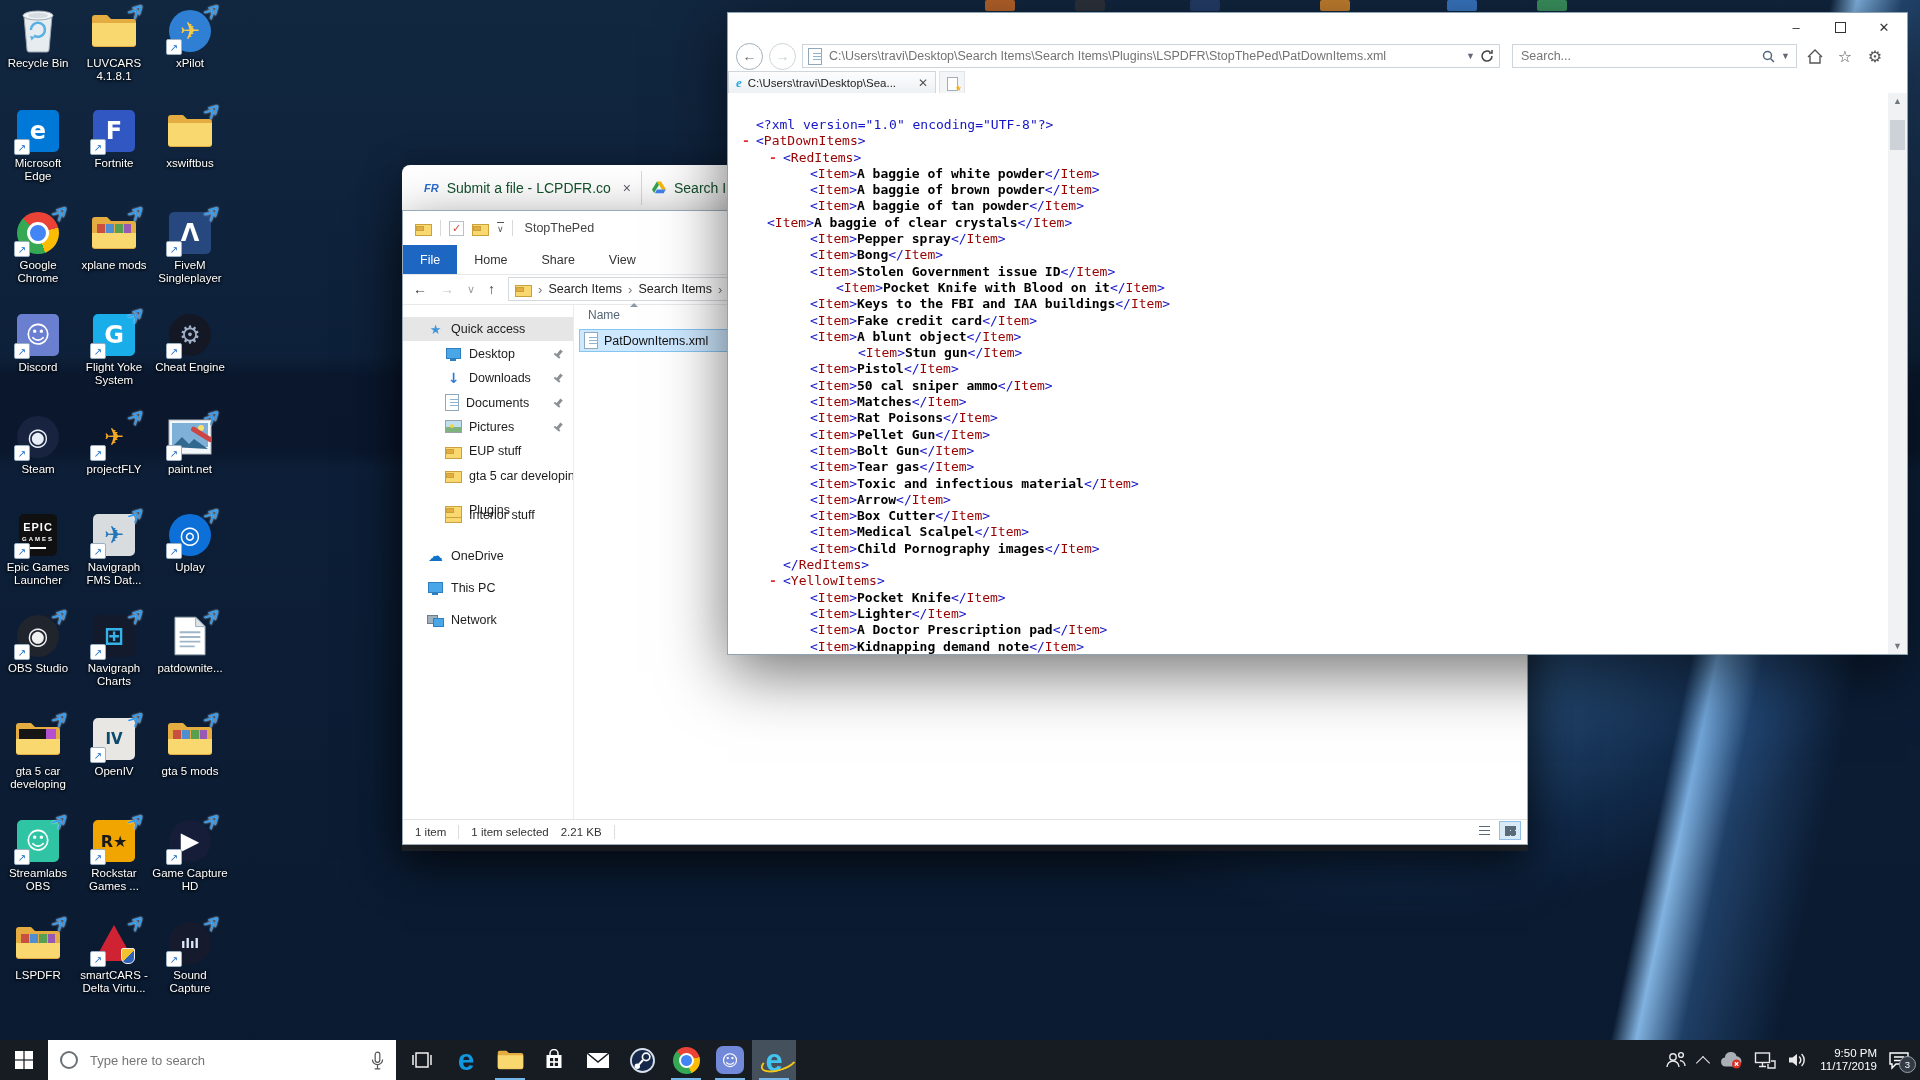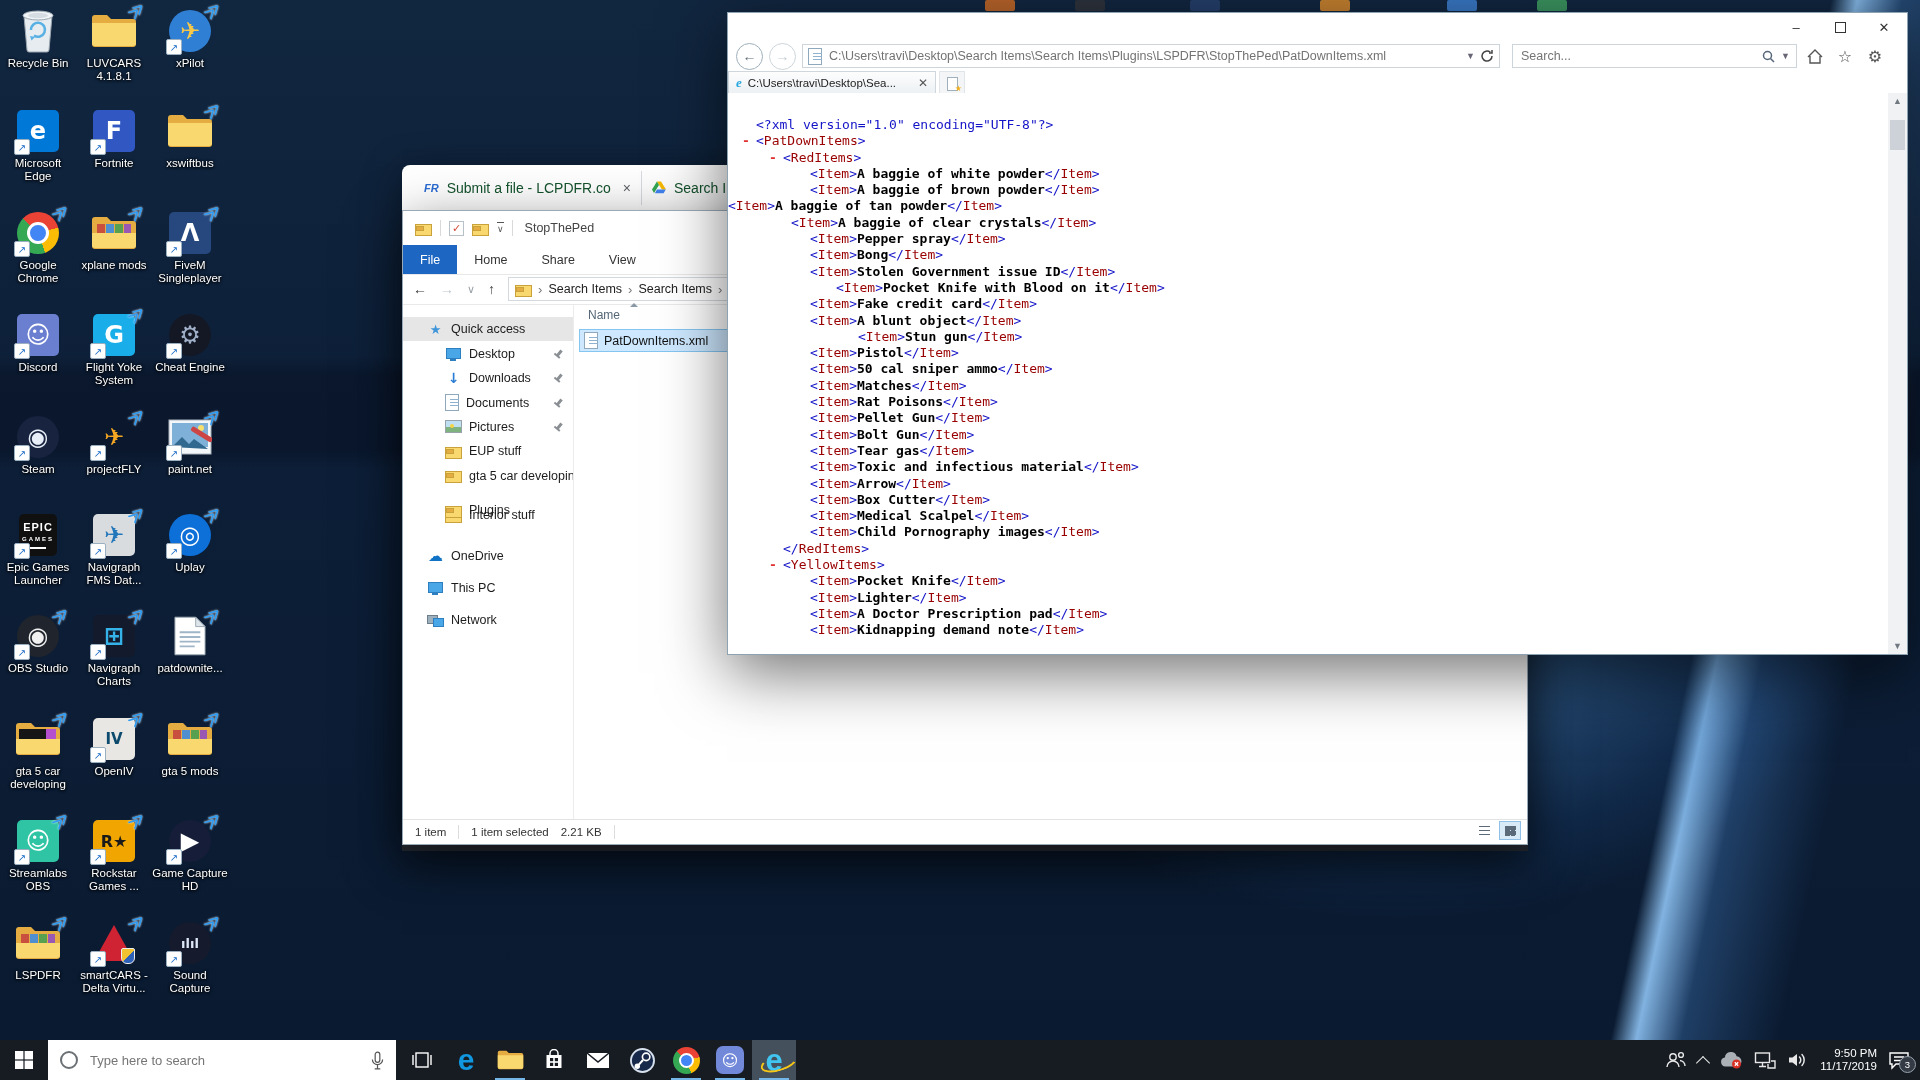--- a/index.html
+++ b/index.html
@@ -603,26 +603,27 @@
       </div>
       <div class="newtab"></div>
     </div>
     <div class="ie-body">
       <div id="xml-lines">
           <div class="xline" style="padding-left: 28px;"><span class="xb">&lt;?xml version="1.0" encoding="UTF-8"?&gt;</span></div>
           <div class="xline" style="padding-left: 28px;"><span class="xd" style="left: 14px;">-</span><span class="xb">&lt;</span><span class="xt">PatDownItems</span><span class="xb">&gt;</span></div>
           <div class="xline" style="padding-left: 55px;"><span class="xd" style="left: 41px;">-</span><span class="xb">&lt;</span><span class="xt">RedItems</span><span class="xb">&gt;</span></div>
           <div class="xline" style="padding-left: 82px;"><span class="xb">&lt;</span><span class="xt">Item</span><span class="xb">&gt;</span><span class="xc">A baggie of white powder</span><span class="xb">&lt;/</span><span class="xt">Item</span><span class="xb">&gt;</span></div>
           <div class="xline" style="padding-left: 82px;"><span class="xb">&lt;</span><span class="xt">Item</span><span class="xb">&gt;</span><span class="xc">A baggie of brown powder</span><span class="xb">&lt;/</span><span class="xt">Item</span><span class="xb">&gt;</span></div>
-          <div class="xline" style=""><span class="xb">&lt;</span><span class="xt">Item</span><span class="xb">&gt;</span><span class="xc">A baggie of tan powder</span><span class="xb">&lt;/</span><span class="xt">Item</span><span class="xb">&gt;</span></div>
-          <div class="xline" style="padding-left: 63px;"><span class="xb">&lt;</span><span class="xt">Item</span><span class="xb">&gt;</span><span class="xc">A baggie of clear crystals</span><span class="xb">&lt;/</span><span class="xt">Item</span><span class="xb">&gt;</span></div>
+          <div class="xline" style="padding-left: 82px;"><span class="xb">&lt;</span><span class="xt">Item</span><span class="xb">&gt;</span><span class="xc">A baggie of tan powder</span><span class="xb">&lt;/</span><span class="xt">Item</span><span class="xb">&gt;</span></div>
+          <div class="xline" style="padding-left: 39px;"><span class="xb">&lt;</span><span class="xt">Item</span><span class="xb">&gt;</span><span class="xc">A baggie of clear crystals</span><span class="xb">&lt;/</span><span class="xt">Item</span><span class="xb">&gt;</span></div>
           <div class="xline" style="padding-left: 82px;"><span class="xb">&lt;</span><span class="xt">Item</span><span class="xb">&gt;</span><span class="xc">Pepper spray</span><span class="xb">&lt;/</span><span class="xt">Item</span><span class="xb">&gt;</span></div>
           <div class="xline" style="padding-left: 82px;"><span class="xb">&lt;</span><span class="xt">Item</span><span class="xb">&gt;</span><span class="xc">Bong</span><span class="xb">&lt;/</span><span class="xt">Item</span><span class="xb">&gt;</span></div>
           <div class="xline" style="padding-left: 82px;"><span class="xb">&lt;</span><span class="xt">Item</span><span class="xb">&gt;</span><span class="xc">Stolen Government issue ID</span><span class="xb">&lt;/</span><span class="xt">Item</span><span class="xb">&gt;</span></div>
           <div class="xline" style="padding-left: 108px;"><span class="xb">&lt;</span><span class="xt">Item</span><span class="xb">&gt;</span><span class="xc">Pocket Knife with Blood on it</span><span class="xb">&lt;/</span><span class="xt">Item</span><span class="xb">&gt;</span></div>
+          <div class="xline" style="padding-left: 82px;"><span class="xb">&lt;</span><span class="xt">Item</span><span class="xb">&gt;</span><span class="xc">Keys to the FBI and IAA buildings</span><span class="xb">&lt;/</span><span class="xt">Item</span><span class="xb">&gt;</span></div>
           <div class="xline" style="padding-left: 82px;"><span class="xb">&lt;</span><span class="xt">Item</span><span class="xb">&gt;</span><span class="xc">Fake credit card</span><span class="xb">&lt;/</span><span class="xt">Item</span><span class="xb">&gt;</span></div>
           <div class="xline" style="padding-left: 82px;"><span class="xb">&lt;</span><span class="xt">Item</span><span class="xb">&gt;</span><span class="xc">A blunt object</span><span class="xb">&lt;/</span><span class="xt">Item</span><span class="xb">&gt;</span></div>
           <div class="xline" style="padding-left: 82px; margin-left: 48px;"><span class="xb">&lt;</span><span class="xt">Item</span><span class="xb">&gt;</span><span class="xc">Stun gun</span><span class="xb">&lt;/</span><span class="xt">Item</span><span class="xb">&gt;</span></div>
           <div class="xline" style="padding-left: 82px;"><span class="xb">&lt;</span><span class="xt">Item</span><span class="xb">&gt;</span><span class="xc">Pistol</span><span class="xb">&lt;/</span><span class="xt">Item</span><span class="xb">&gt;</span></div>
           <div class="xline" style="padding-left: 82px;"><span class="xb">&lt;</span><span class="xt">Item</span><span class="xb">&gt;</span><span class="xc">50 cal sniper ammo</span><span class="xb">&lt;/</span><span class="xt">Item</span><span class="xb">&gt;</span></div>
           <div class="xline" style="padding-left: 82px;"><span class="xb">&lt;</span><span class="xt">Item</span><span class="xb">&gt;</span><span class="xc">Matches</span><span class="xb">&lt;/</span><span class="xt">Item</span><span class="xb">&gt;</span></div>
           <div class="xline" style="padding-left: 82px;"><span class="xb">&lt;</span><span class="xt">Item</span><span class="xb">&gt;</span><span class="xc">Rat Poisons</span><span class="xb">&lt;/</span><span class="xt">Item</span><span class="xb">&gt;</span></div>
           <div class="xline" style="padding-left: 82px;"><span class="xb">&lt;</span><span class="xt">Item</span><span class="xb">&gt;</span><span class="xc">Pellet Gun</span><span class="xb">&lt;/</span><span class="xt">Item</span><span class="xb">&gt;</span></div>
           <div class="xline" style="padding-left: 82px;"><span class="xb">&lt;</span><span class="xt">Item</span><span class="xb">&gt;</span><span class="xc">Bolt Gun</span><span class="xb">&lt;/</span><span class="xt">Item</span><span class="xb">&gt;</span></div>
           <div class="xline" style="padding-left: 82px;"><span class="xb">&lt;</span><span class="xt">Item</span><span class="xb">&gt;</span><span class="xc">Tear gas</span><span class="xb">&lt;/</span><span class="xt">Item</span><span class="xb">&gt;</span></div>

